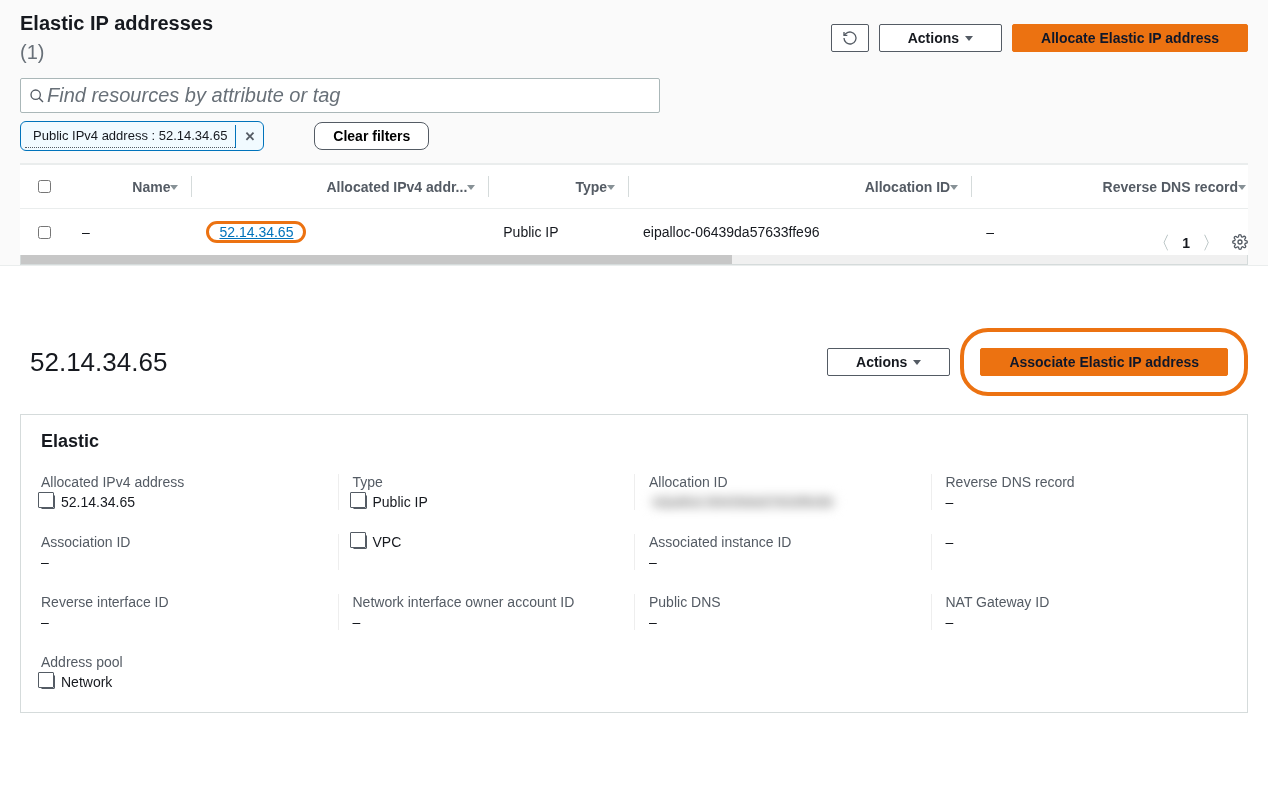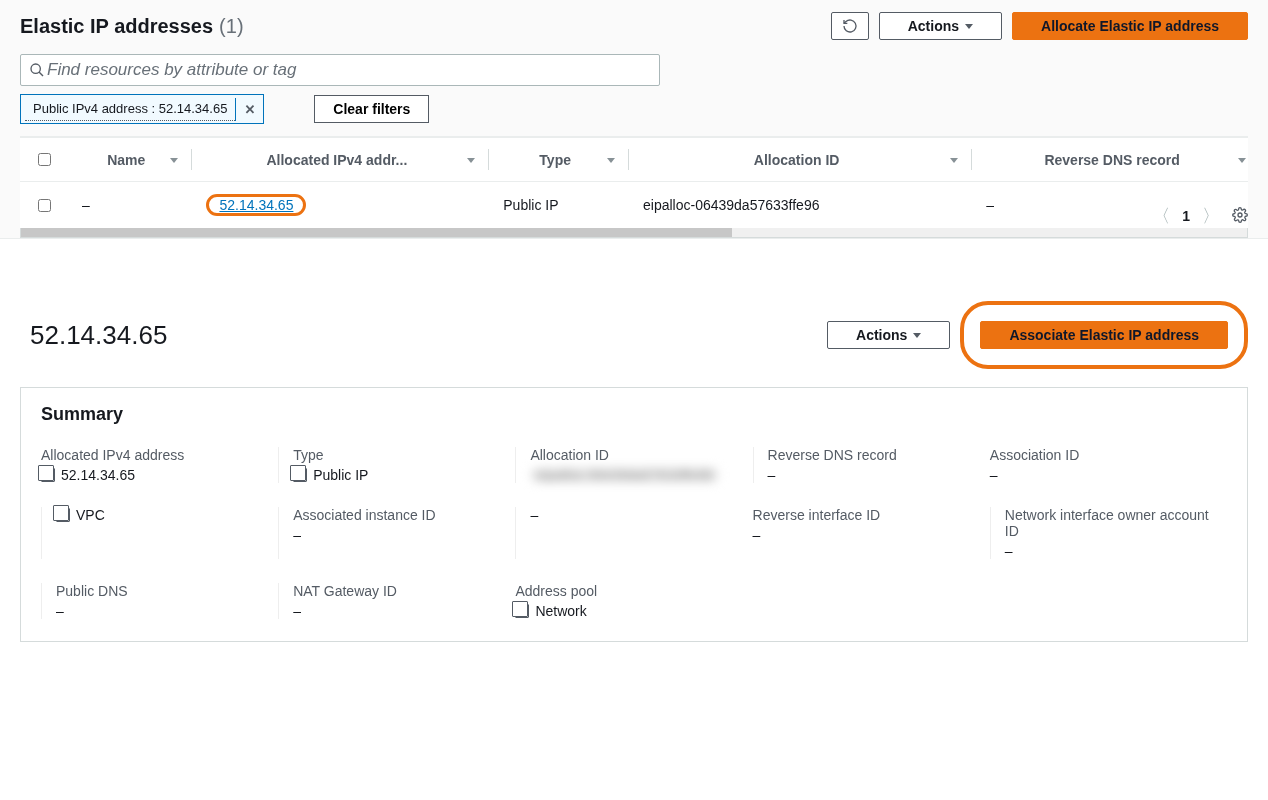--- a/index.html
+++ b/index.html
@@ -15,21 +15,21 @@
     border-bottom: 1px solid #eaeded;
     padding: 12px 20px 0 20px;
     position: relative;
   }
   .header-row {
     display: flex;
     align-items: center;
     justify-content: space-between;
     margin-bottom: 14px;
   }
-  .title-wrap { display:flex; align-items:baseline; gap:6px; }
+  .title-wrap { display:flex; align-items:baseline; gap:6px;flex-direction:column; }
   .title { font-size: 20px; font-weight: 700; }
   .count { font-size: 20px; font-weight: 400; color:#687078; }
   .btn-row { display:flex; gap:10px; align-items:center; }
   .btn {
     border: 1px solid #545b64;
     background: #fff;
     color:#16191f;
     padding: 5px 28px;
     font-size: 14px;
     border-radius: 2px;
@@ -58,68 +58,68 @@
     border:1px solid #aab7b8;
     background:#fff;
     border-radius:2px;
     width:640px;
     padding:4px 8px;
   }
   .search-box input {
     border:none;
     outline:none;
     flex:1;
-    font-size:17px;
+    font-size:20px;
     font-style:italic;
     color:#687078;
     background:transparent;
   }
   .search-box input::placeholder { font-style:italic; color:#687078; }
   .filter-row { display:flex; align-items:center; gap:50px; margin-top:8px; margin-bottom:12px;}
   .token {
     display:inline-flex;
     align-items:center;
     border:1px solid #0073bb;
     background:#f1faff;
-    border-radius:0;
+    border-radius:6px;
     font-size:13px;
   }
   .token-label { padding:4px 8px; border-bottom:1px dotted #545b64; margin:2px 0 2px 4px;}
   .token-x {
     border-left:1px solid #0073bb;
     padding:4px 8px;
     cursor:pointer;
     font-weight:700;
     color:#545b64;
   }
   .clearf {
     border:1px solid #545b64;
     background:#fff;
     padding:5px 18px;
     font-size:14px;
-    border-radius:0;
+    border-radius:8px;
     cursor:pointer;
     font-weight:700;
   }
   .pager {
     position:absolute;
     right:20px;
     bottom:10px;
     display:flex;
     align-items:center;
     gap:12px;
     color:#687078;
   }
   .pager .num { color:#16191f; font-weight:700; }
   .chev { cursor:pointer; font-size:18px; color:#aab7b8; user-select:none;}
   .gear { cursor:pointer; }
   .table-wrap { border-top:2px solid #eaeded; background:#fff; overflow-x:auto; }
   table { border-collapse:collapse; width:100%; min-width:1240px;}
   th {
-    text-align:center;
+    text-align:right;
     font-weight:700;
     font-size:14px;
     padding:12px 14px;
     border-bottom:1px solid #eaeded;
     position:relative;
     color:#545b64;
     white-space:nowrap;
   }
   th .sort {
     float:right;
@@ -173,21 +173,21 @@
     display:inline-block;
   }
   .summary-box {
     border:1px solid #d5dbdb;
     background:#fff;
     padding:16px 20px 22px 20px;
   }
   .summary-title { font-size:18px; font-weight:700; margin-bottom:22px; }
   .grid4 {
     display:grid;
-    grid-template-columns: repeat(5, 1fr);
+    grid-template-columns: repeat(4, 1fr);
     gap:24px 0;
   }
   .cell {
     border-left:1px solid #eee;
     padding-left:14px;
     padding-right:8px;
   }
   .cell:first-child, .cell:nth-child(4n+1) { border-left:none; padding-left:0; }
   .lab { color:#545b64; font-size:14px; margin-bottom:4px; }
   .val { font-size:14px; display:flex; align-items:center; gap:6px;}
@@ -309,21 +309,21 @@
         <span>Actions</span>
         <span class="caret-down"></span>
       </button>
       <span class="ring-big">
         <button class="btn primary">Associate Elastic IP address</button>
       </span>
     </div>
   </div>
 
   <div class="summary-box">
-    <div class="summary-title">Summary</div>
+    <div class="summary-title">Elastic</div>
 
     <div class="grid4">
 
       <div class="cell">
         <div class="lab">Allocated IPv4 address</div>
         <div class="val">
             <span class="copy-ic"></span>
             <span>52.14.34.65</span>
           </div>
       </div>

